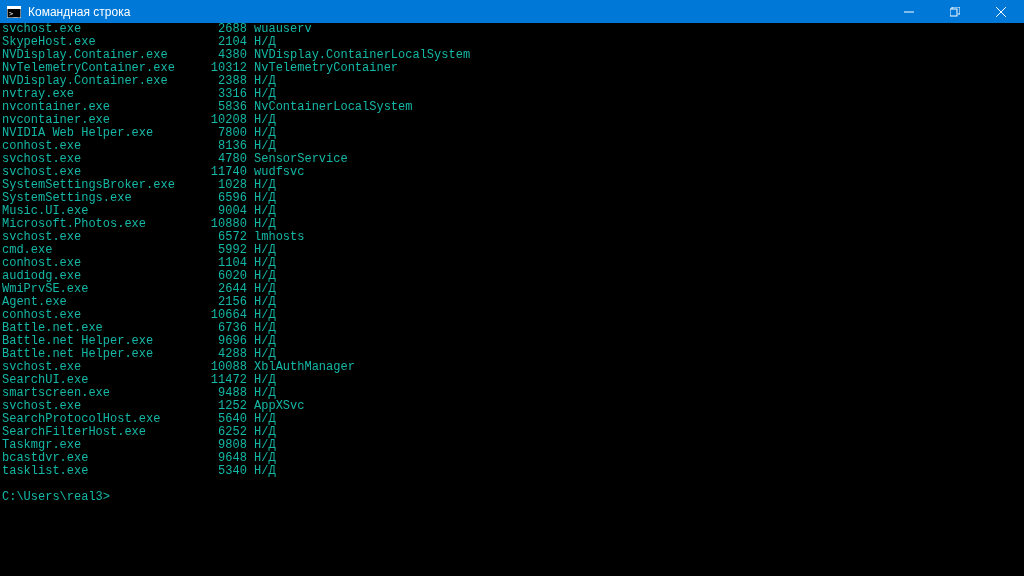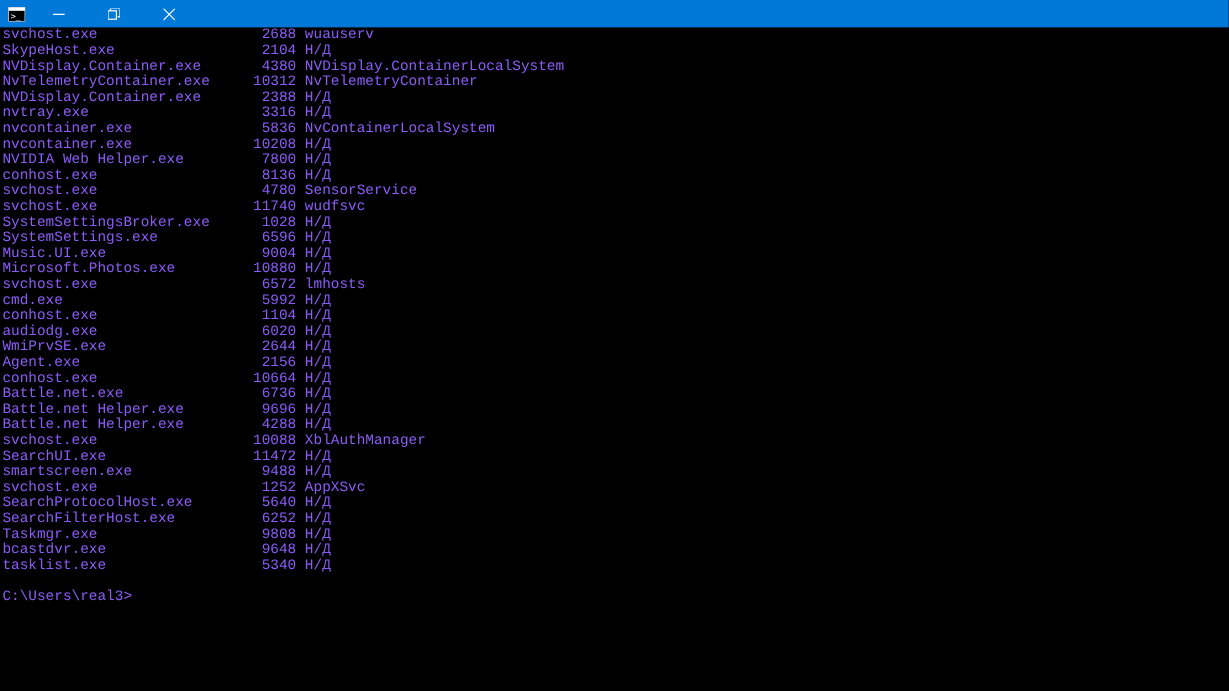--- a/index.html
+++ b/index.html
@@ -47,21 +47,21 @@
     .win-btn {
       width: 46px;
       height: 100%;
       display: flex;
       align-items: center;
       justify-content: center;
       color: #fff;
     }
     .terminal {
       background: #000;
-      color: #8b5cf6;
+      color: #14b8a6;
       font-size: 12px;
       line-height: 13px;
       padding: 0 0 0 2px;
       white-space: pre;
       letter-spacing: 0;
       font-family: Consolas, "Courier New", monospace;
       height: calc(100% - 23px);
       overflow: hidden;
     }
     .row {
@@ -72,20 +72,21 @@
 <body>
 
 <div class="titlebar">
   <span class="titlebar-icon">
     <svg viewBox="0 0 14 12">
         <rect x="0" y="0" width="14" height="12" fill="#000" stroke="#fff" stroke-width="1"></rect>
         <rect x="0" y="0" width="14" height="3" fill="#fff"></rect>
         <text x="2" y="10" font-size="7" fill="#fff" font-family="monospace">&gt;_</text>
       </svg>
   </span>
+  <span class="titlebar-title">Командная строка</span>
   <div class="window-controls">
     <div class="win-btn">
       <svg width="10" height="10" viewBox="0 0 10 10">
           <path d="M0 5 H10" stroke="#fff" stroke-width="1"></path>
         </svg>
     </div>
     <div class="win-btn">
       <svg width="10" height="10" viewBox="0 0 10 10">
           <rect x="0" y="2" width="7" height="7" fill="none" stroke="#fff" stroke-width="1"></rect>
           <path d="M2 2 V0 H10 V7 H8" fill="none" stroke="#fff" stroke-width="1"></path>

